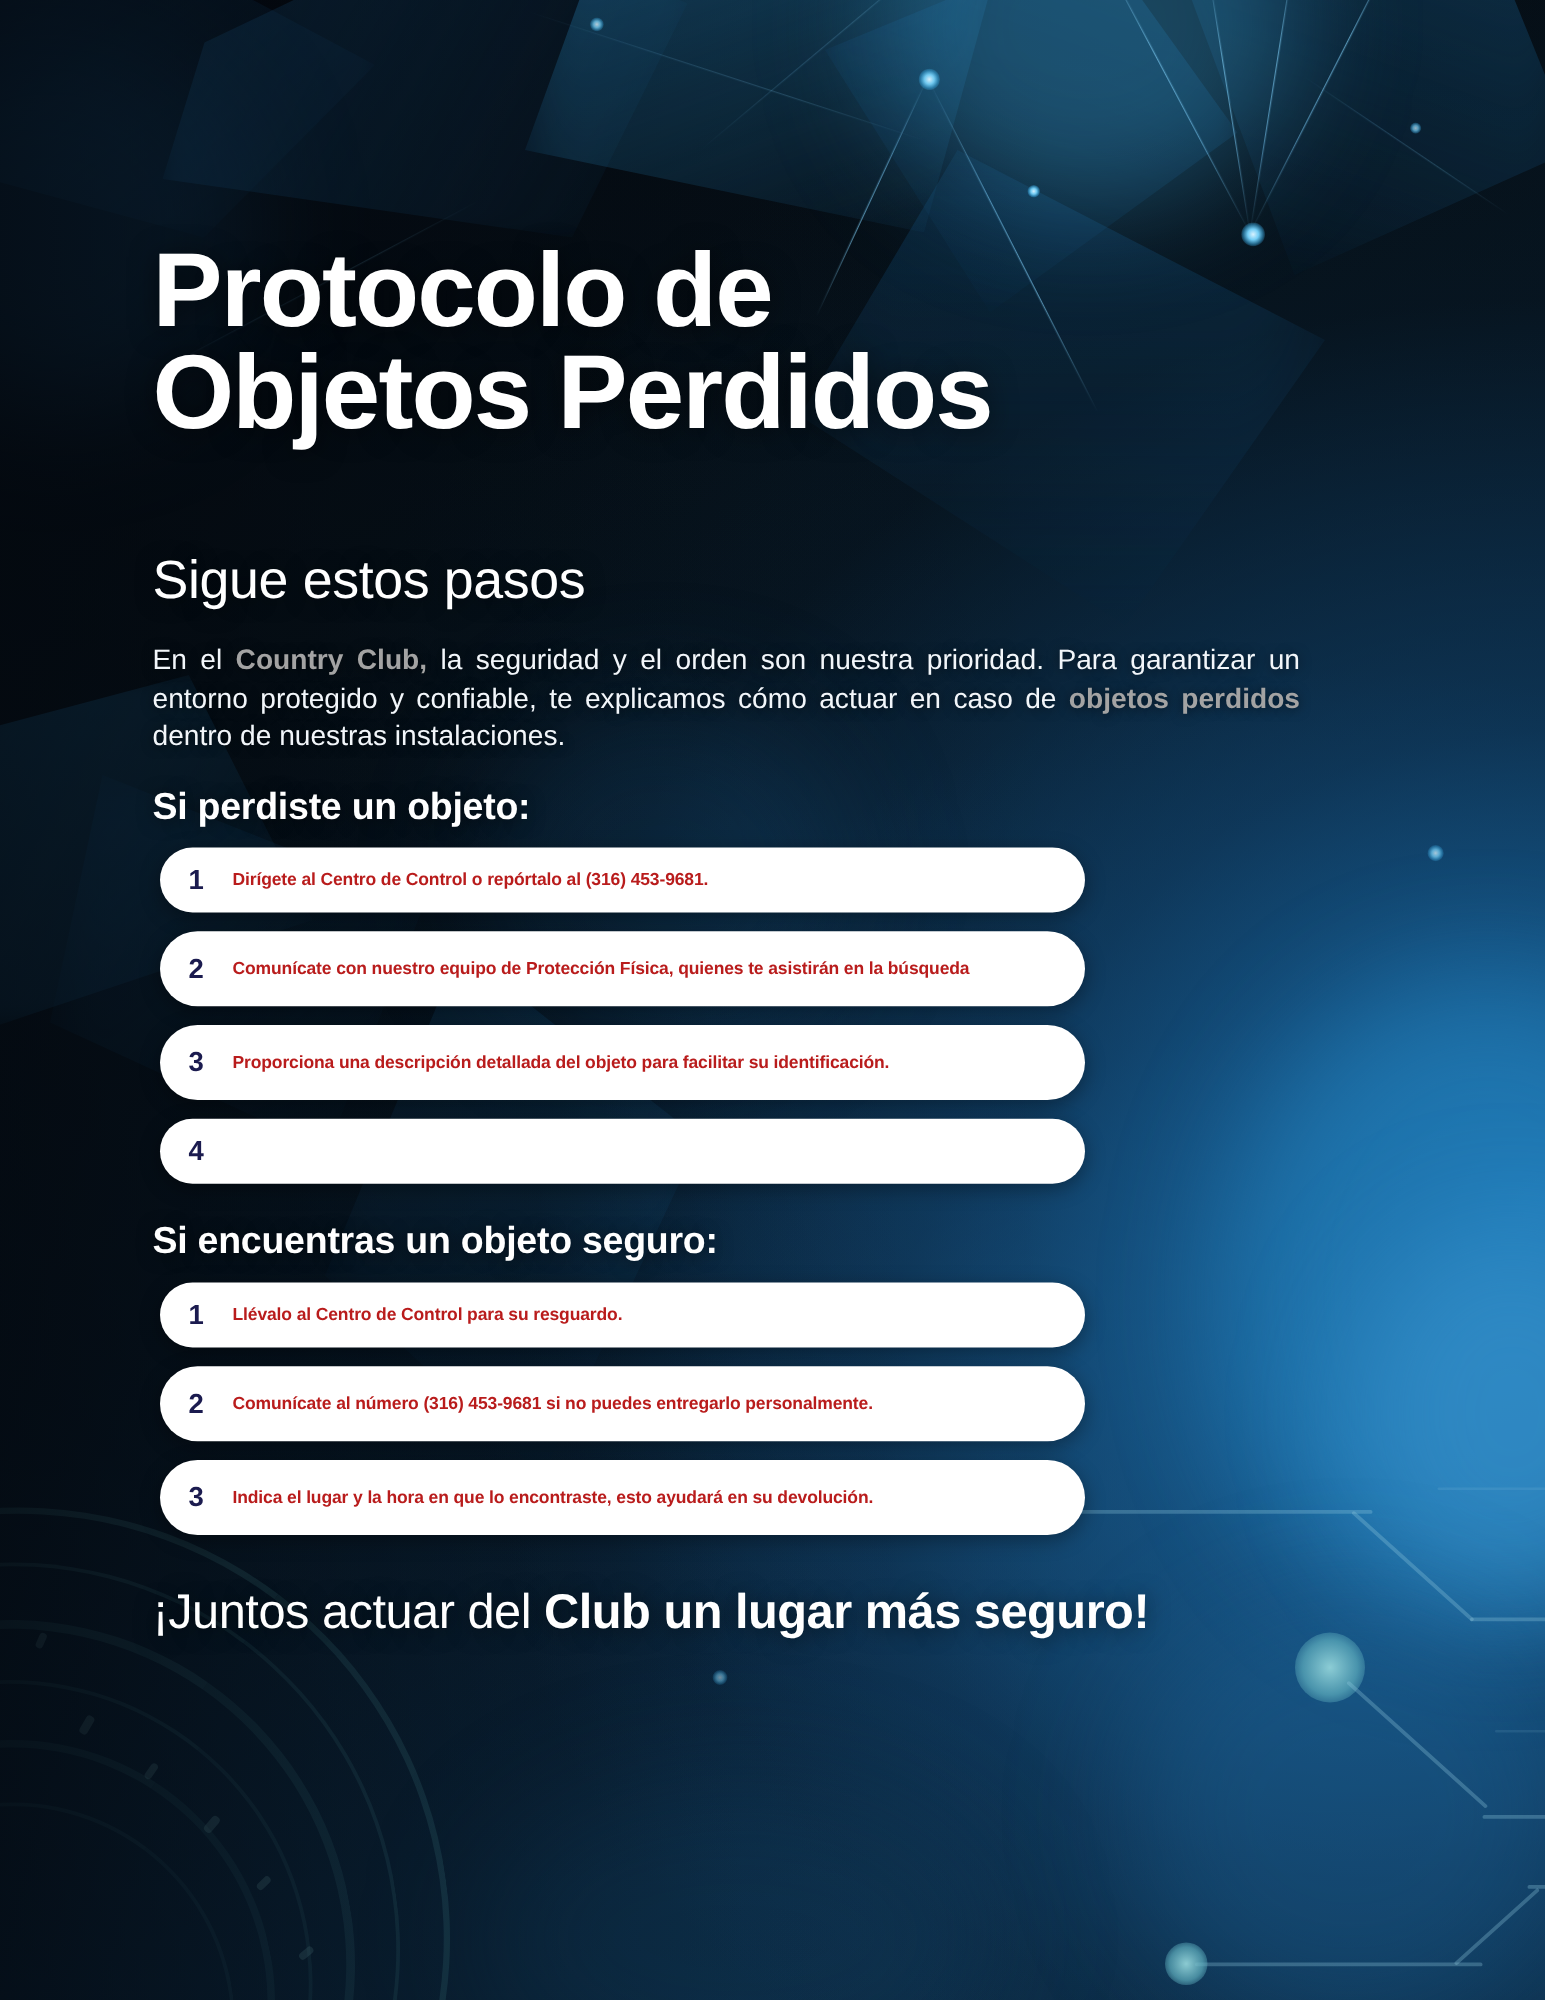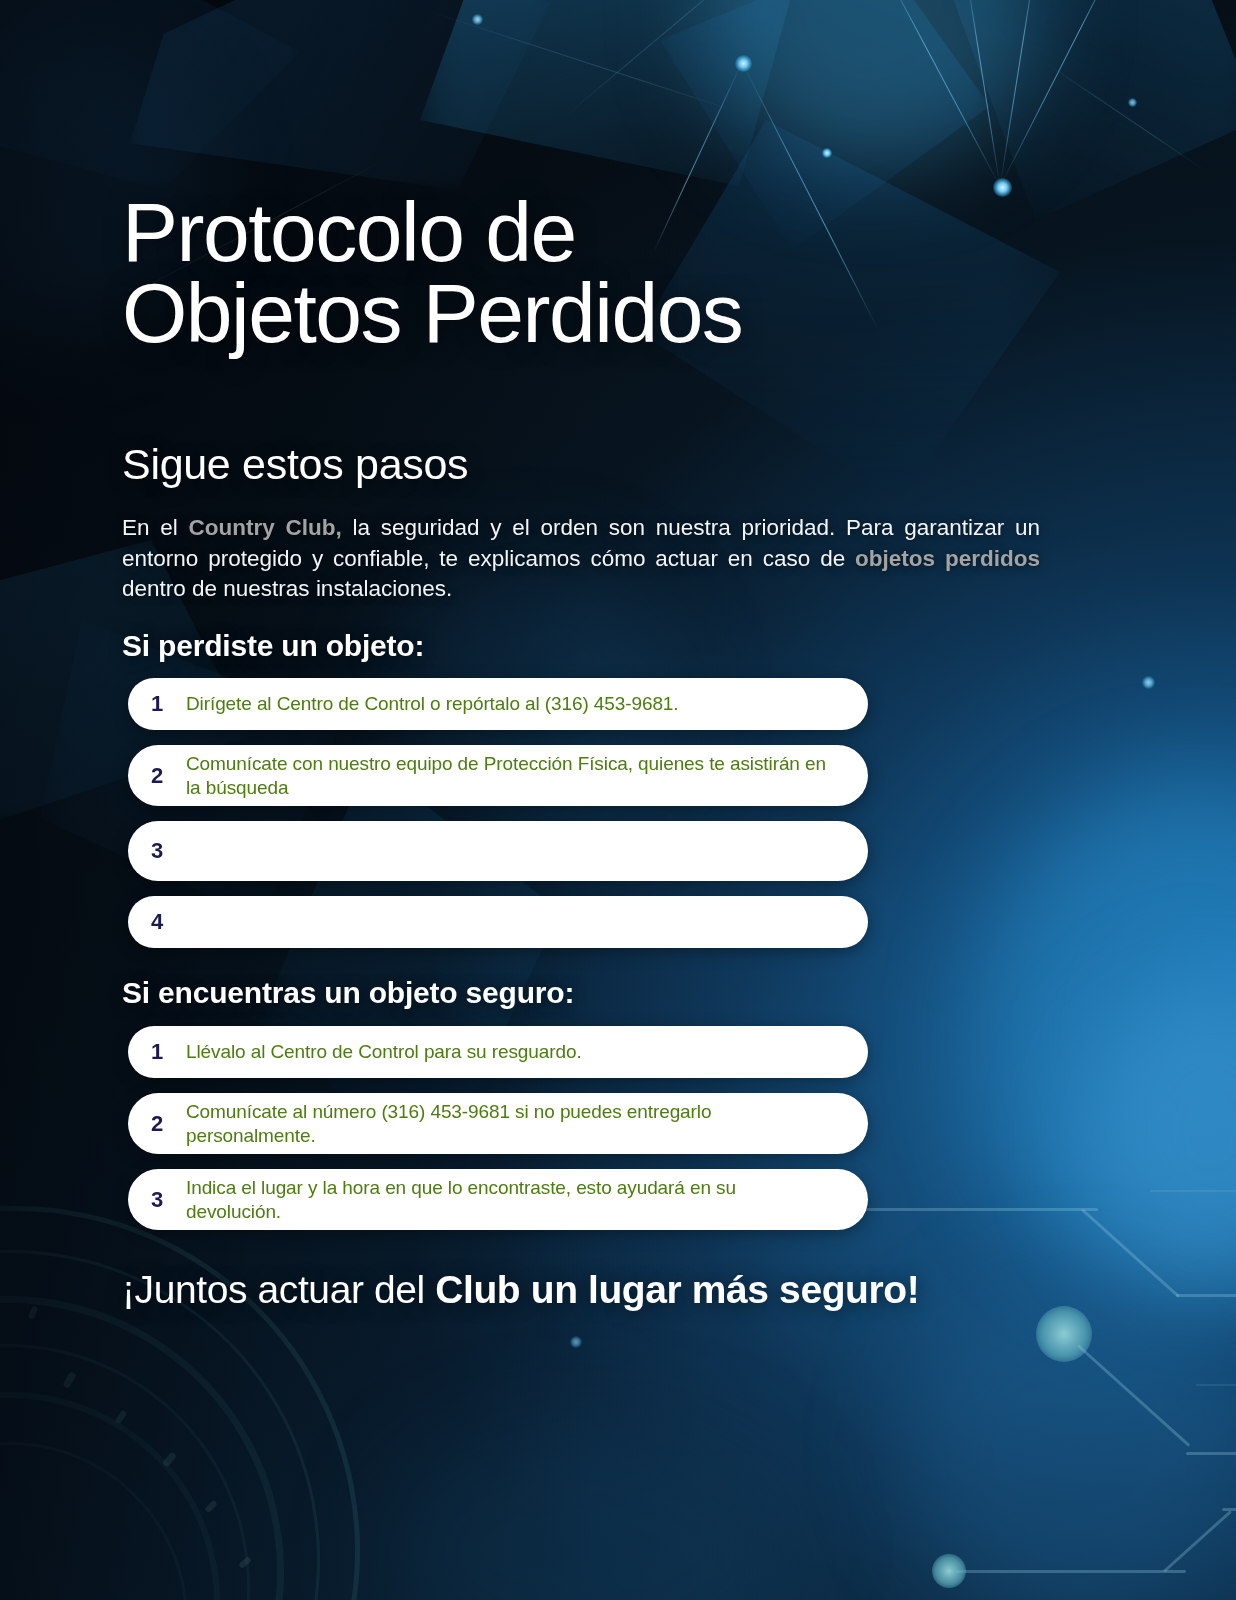--- a/index.html
+++ b/index.html
@@ -106,21 +106,21 @@
   }
 
   .title {
     position: absolute;
     left: 122px;
     top: 192px;
     width: 920px;
     color: #ffffff;
     font-size: 84px;
     line-height: 0.97;
-    font-weight: normal;
+    font-weight: bold;
     letter-spacing: -1.5px;
     text-shadow: 0 2px 22px rgba(0,0,0,0.55);
   }
   .title .l2 { display: block; }
 
   .subtitle {
     position: absolute;
     left: 122px;
     top: 440px;
     color: #ffffff;
@@ -176,23 +176,23 @@
     flex: 0 0 auto;
     width: 58px;
     text-align: center;
     color: #1b1b4f;
     font-size: 22px;
     font-weight: bold;
     line-height: 1;
   }
   .pill-text {
     flex: 1 1 auto;
-    color: #4d7c0f;
-    font-size: 19px;
-    font-weight: normal;
+    color: #b91c1c;
+    font-size: 14px;
+    font-weight: bold;
     line-height: 1.24;
     letter-spacing: -0.1px;
     padding-right: 6px;
   }
 
   .closing {
     position: absolute;
     left: 122px;
     top: 1268px;
     color: #ffffff;
@@ -326,20 +326,21 @@
       <div class="pill">
         <span class="pill-num">1</span>
         <span class="pill-text">Dirígete al Centro de Control o repórtalo al (316) 453-9681.</span>
       </div>
       <div class="pill tall">
         <span class="pill-num">2</span>
         <span class="pill-text">Comunícate con nuestro equipo de Protección Física, quienes te asistirán en la búsqueda</span>
       </div>
       <div class="pill tall">
         <span class="pill-num">3</span>
+        <span class="pill-text">Proporciona una descripción detallada del objeto para facilitar su identificación.</span>
       </div>
       <div class="pill">
         <span class="pill-num">4</span>
       </div>
     </div>
 
     <div class="section-head s2">Si encuentras un objeto seguro:</div>
     <div class="steps g2">
       <div class="pill">
         <span class="pill-num">1</span>

